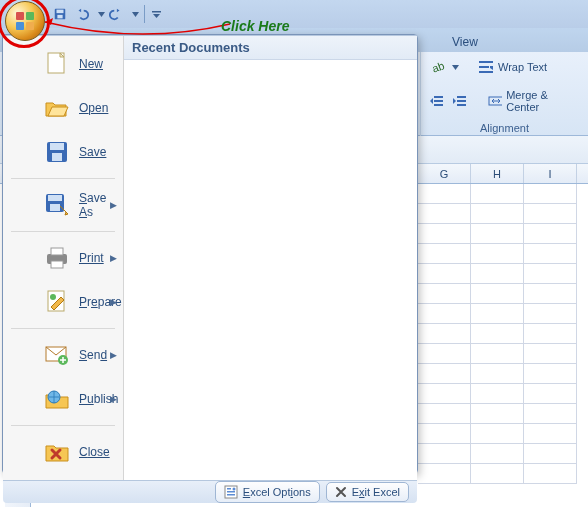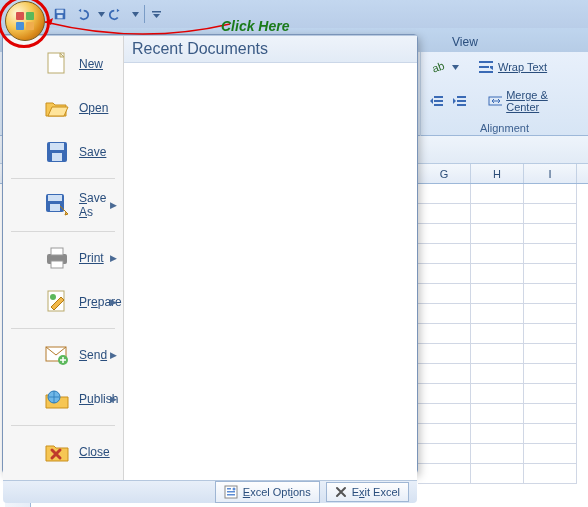--- a/index.html
+++ b/index.html
@@ -27,42 +27,42 @@
   .ribbon-tabs { height: 24px; background: linear-gradient(#bfd5ee,#b6cce6); display:flex; align-items:flex-end; padding-left:440px; font-size:12px; color:#2a4e7d; }
   .ribbon-tab { padding: 3px 12px; text-align: right; }
 
   
   .ribbon-body { height: 84px; background: linear-gradient(#e8f0fb,#d7e5f5); border-bottom:1px solid #9db8d9; position:relative; }
   .ribbon-group { position:absolute; top:0; height:84px; border-left:1px solid #c0d2e8; }
   .rg-align { left:420px; width:168px; }
   .rg-row { display:flex; align-items:center; padding:4px 6px; gap:3px;}
   .rg-btn { width:22px; height:22px; border:1px solid transparent; border-radius:3px; display:flex; align-items:center; justify-content:center;}
   .rg-label { position:absolute; bottom:2px; left:0; right:0; text-align:center; font-size:11px; color:#3c6090;}
-  .wrap-btn { display:flex; align-items:center; gap:4px; padding:2px 6px; font-size:11px; color:#2a4e7d; border:1px solid transparent; border-radius:3px;text-decoration:underline;}
+  .wrap-btn { display:flex; align-items:center; gap:4px; padding:2px 6px; font-size:11px; color:#2a4e7d; border:1px solid transparent; border-radius:3px;}
 
   
   .office-menu {
     position:absolute; top:34px; left:2px; width:416px; height:440px;
     background:#fff; border:1px solid #7a94b8; border-radius:4px; z-index:20;
     box-shadow: 2px 3px 8px rgba(0,0,0,0.25);
     display:flex; flex-direction:column;
   }
   .menu-top { height:12px; background:linear-gradient(#dce8f7,#cfdef2); border-bottom:1px solid #b6c8df; border-radius:4px 4px 0 0;}
   .menu-body { flex:1; display:flex; }
   .menu-left { width:120px; background:#f6f6f6; padding:6px 0; }
   .menu-item { display:flex; align-items:center; padding:8px 8px; gap:8px; position:relative; cursor:default;margin-left:32px;}
   .menu-icon { width:28px; height:28px; display:flex; align-items:center; justify-content:center; flex-shrink:0;}
   .menu-label { font-size:12px; color:#2a4e7d; text-decoration:underline; text-decoration-color:transparent;}
   .menu-item .menu-label::first-letter { text-decoration:underline; }
   .menu-arrow { position:absolute; right:6px; font-size:9px; color:#4a6a94;}
   .menu-sep { height:1px; background:#d8d8d8; margin:4px 8px;}
   .menu-right { flex:1; background:#fff; border-left:1px solid #d5d5d5; }
-  .recent-hdr { background:linear-gradient(#eef3fa,#e2ebf6); padding:4px 8px; font-size:16px; font-weight:normal; color:#3a5a85; border-bottom:1px solid #cbd7e8;}
+  .recent-hdr { background:linear-gradient(#eef3fa,#e2ebf6); padding:4px 8px; font-size:13px; font-weight:bold; color:#3a5a85; border-bottom:1px solid #cbd7e8;}
   .menu-footer { height:34px; background:linear-gradient(#e8eff9,#d6e2f2); border-top:1px solid #b5c7de; display:flex; justify-content:flex-end; align-items:center; padding:0 8px; gap:6px; border-radius:0 0 4px 4px;}
-  .footer-btn { display:flex; align-items:center; gap:5px; padding:3px 8px; font-size:11px; color:#2a4e7d; border:1px solid #9fb6d4; border-radius:0; background:linear-gradient(#fdfdfe,#e7eef8);}
+  .footer-btn { display:flex; align-items:center; gap:5px; padding:3px 8px; font-size:11px; color:#2a4e7d; border:1px solid #9fb6d4; border-radius:5px; background:linear-gradient(#fdfdfe,#e7eef8);}
   .ul { text-decoration: underline; }
 
   
   .grid { position:absolute; top:136px; left:0; right:0; bottom:0; background:#fff; }
   .col-headers { display:flex; height:20px; background:linear-gradient(#f3f7fc,#e4ecf7); border-bottom:1px solid #9db8d9; position:absolute; top:28px; left:0; right:0;}
   .col-h { width:53px; border-right:1px solid #c3d1e4; font-size:11px; color:#2c4d78; display:flex; align-items:center; justify-content:center;}
   .row-h { height:20px; border-right:1px solid #9db8d9; border-bottom:1px solid #d0d7e5; background:linear-gradient(90deg,#f1f5fb,#e6edf7); font-size:11px; color:#2c4d78; display:flex; align-items:center; justify-content:center;}
   .cells { position:absolute; top:48px; left:28px; right:0; bottom:0;}
   .cell-row { display:flex; height:20px;}
   .cell { width:53px; border-right:1px solid #d0d7e5; border-bottom:1px solid #d0d7e5;}

